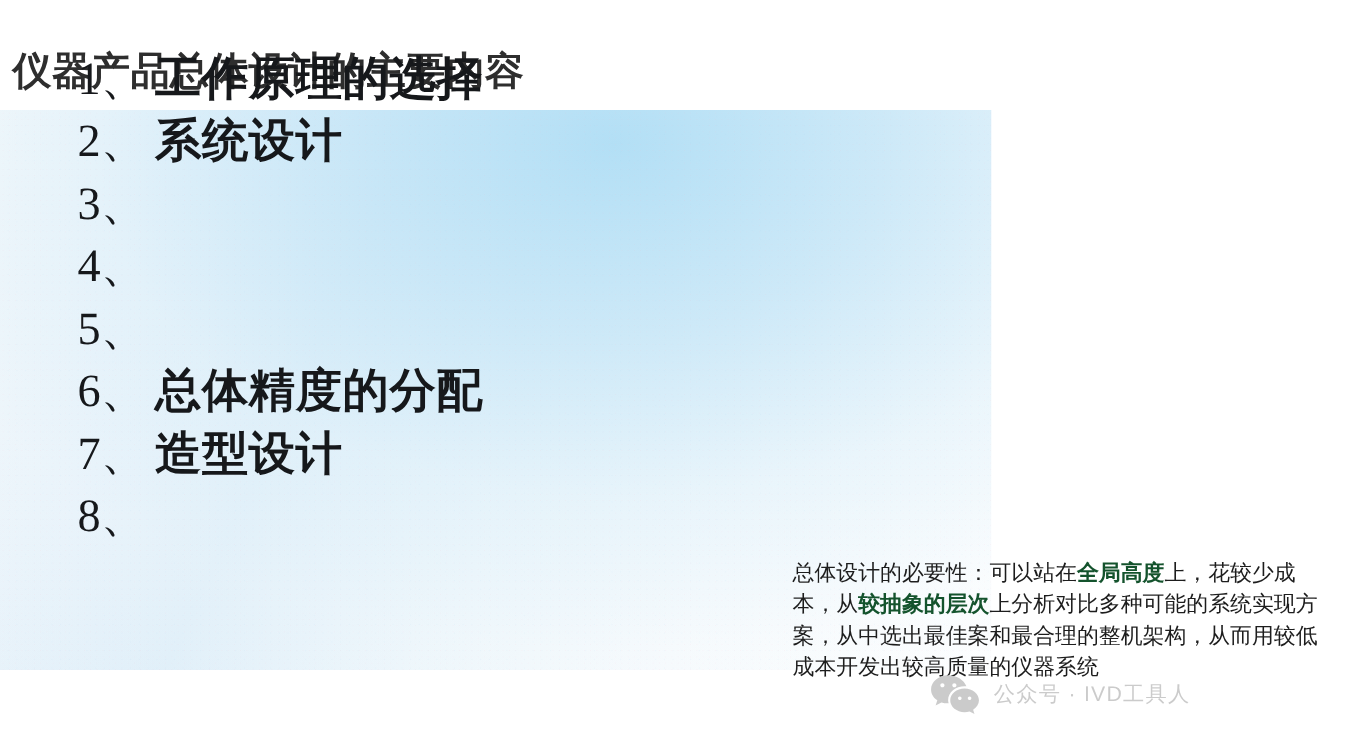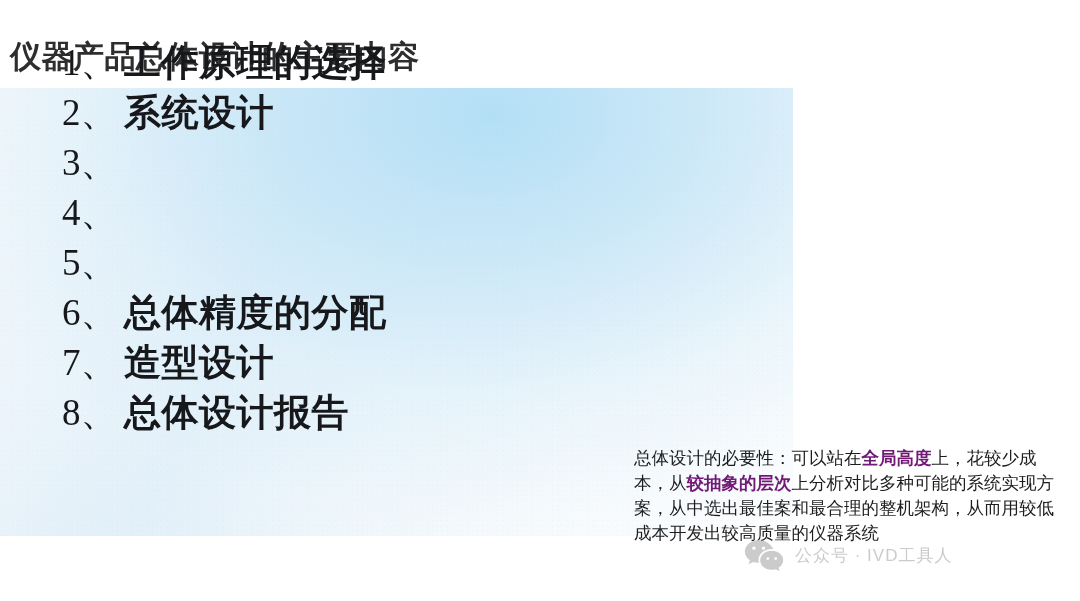--- a/index.html
+++ b/index.html
@@ -109,21 +109,21 @@
     top: 428px;
     width: 434px;
     font-family: "Liberation Sans", "DejaVu Sans", sans-serif;
     font-size: 17.5px;
     line-height: 25px;
     color: #1d1d1d;
     z-index: 3;
     text-align: left;
   }
   .note-block .hl {
-    color: #701a75;
+    color: #14532d;
     font-weight: 700;
     text-align: right;
   }
 
   
   .watermark {
     position: absolute;
     left: 744px;
     top: 538px;
     display: flex;
@@ -174,21 +174,20 @@
   <li class="outline-item">
     <span class="item-number">6、</span>
     <span class="item-text">总体精度的分配</span>
   </li>
   <li class="outline-item">
     <span class="item-number">7、</span>
     <span class="item-text">造型设计</span>
   </li>
   <li class="outline-item">
     <span class="item-number">8、</span>
-    <span class="item-text">总体设计报告</span>
   </li>
 </ul>
 
 <p class="note-block">
   <span>总体设计的必要性：可以站在</span><span class="hl">全局高度</span><span>上，花较少成本，从</span><span class="hl">较抽象的层次</span><span>上分析对比多种可能的系统实现方案，从中选出最佳案和最合理的整机架构，从而用较低成本开发出较高质量的仪器系统</span>
 </p>
 
 <div class="watermark">
   <span>
     <svg class="wechat-icon" viewBox="0 0 48 40" xmlns="http://www.w3.org/2000/svg" aria-hidden="true">

